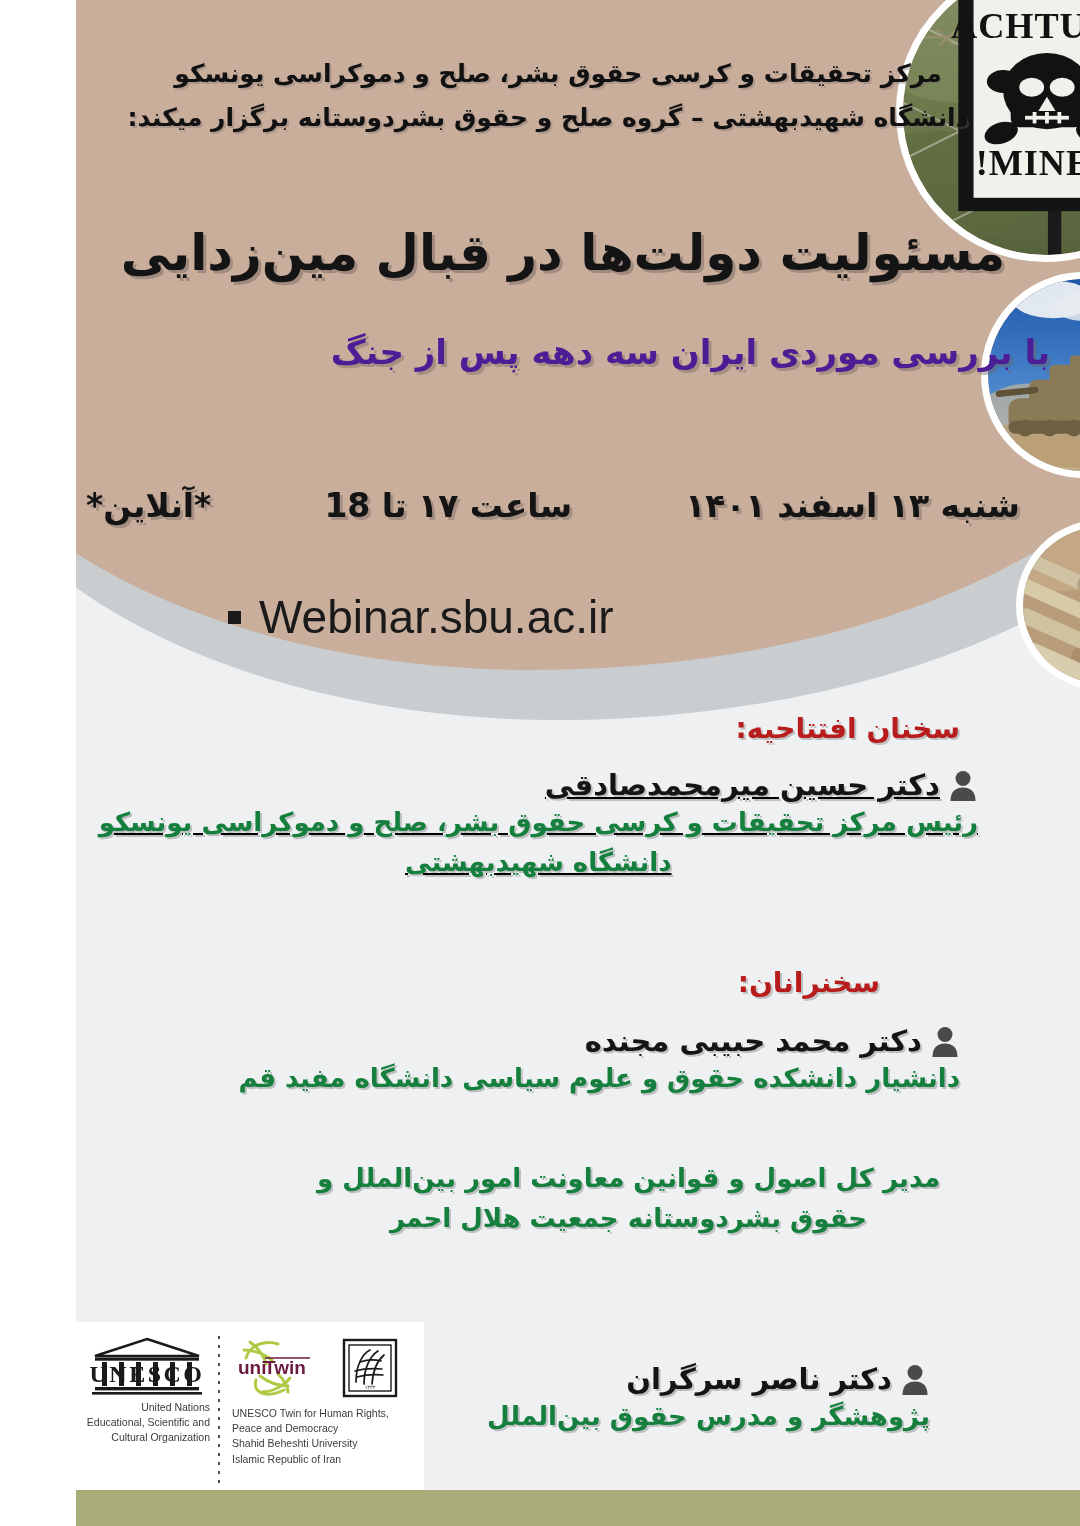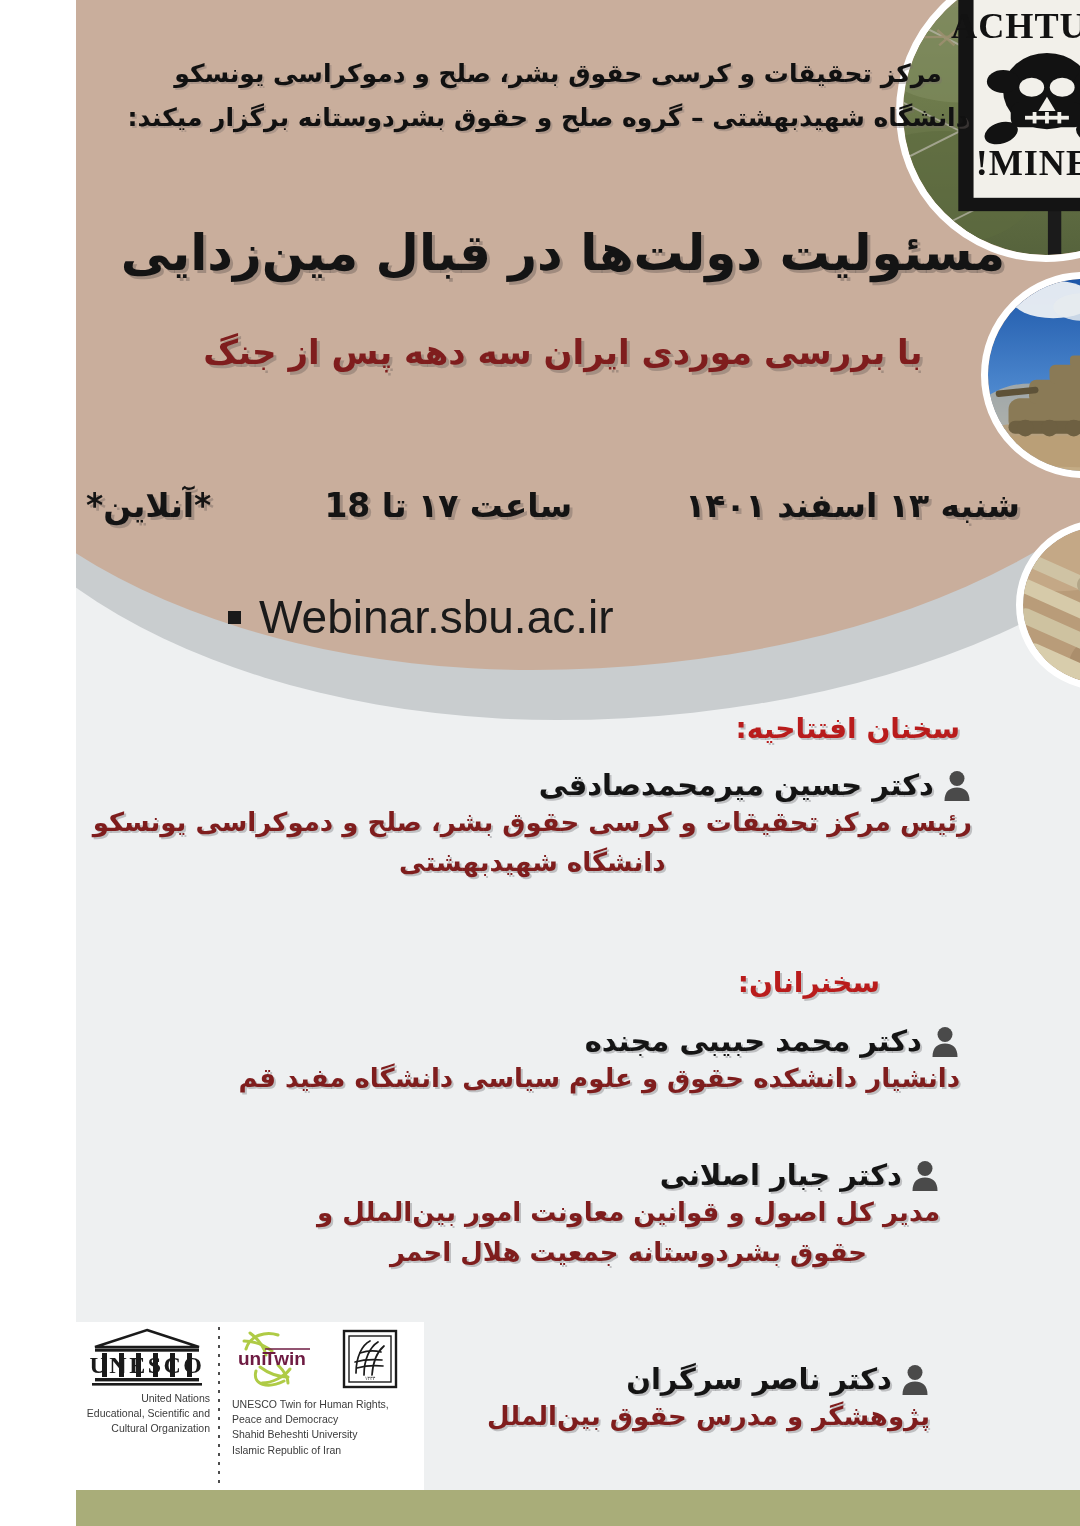--- a/index.html
+++ b/index.html
@@ -107,25 +107,24 @@
     font-size: 50px;
     font-weight: 800;
     color: #141414;
     line-height: 1.25;
     text-shadow: 3px 3px 0 rgba(110,98,92,.45);
   }
   .sub-title {
     position: absolute;
     left: 0; right: 30px;
     top: 330px;
-    text-align: center;
     direction: rtl;
     font-size: 34px;
     font-weight: 800;
-    color: #7f1d1d;
+    color: #4c1d95;
     line-height: 1.3;
     text-shadow: 3px 3px 0 rgba(110,98,92,.40);
   }
 
   
   .date-row {
     position: absolute;
     left: 10px; right: 60px;
     top: 486px;
     direction: rtl;
@@ -186,56 +185,56 @@
   .person-name {
     font-size: 29px;
     font-weight: 800;
     color: #141414;
     text-shadow: 2px 2px 0 rgba(120,120,125,.40);
     white-space: nowrap;
   }
   .person-affil {
     font-size: 26px;
     font-weight: 800;
-    color: #7f1d1d;
+    color: #15803d;
     text-shadow: 2px 2px 0 rgba(120,120,125,.40);
     line-height: 1.55;
     white-space: nowrap;
   }
   .person-icon {
     flex: none;
     width: 30px; height: 32px;
     display: inline-block;
   }
   .person-icon svg { display:block; width:100%; height:100%; }
 
   
   .blk-opening-head { top: 712px; right: 120px; }
-  .blk-opening      { top: 768px; right: 108px; }
+  .blk-opening      { top: 768px; right: 102px; text-decoration: underline; }
 
   .blk-speakers-head { top: 966px; right: 200px; }
   .blk-speaker-1     { top: 1024px; right: 120px; }
   .blk-speaker-2     { top: 1158px; right: 140px; }
   .blk-speaker-3     { top: 1362px; right: 150px; }
 
   .stack-right { text-align: right; }
   .affil-center { text-align: center; }
 
   
   .logo-panel {
     position: absolute;
     left: 0;
     top: 1322px;
     width: 348px;
     height: 168px;
     background: #ffffff;
     direction: ltr;
     display: flex;
     align-items: flex-start;
-    padding: 1px 0 0 0;
+    padding: 10px 0 0 0;
     box-sizing: border-box;
   }
   .logo-col {
     display: flex;
     flex-direction: column;
     align-items: center;
     box-sizing: border-box;
   }
   .logo-col.left  { width: 140px; padding: 4px 6px 0 8px; }
   .logo-col.right { width: 200px; padding: 4px 4px 0 10px; align-items: flex-start; }
@@ -461,29 +460,20 @@
           <circle cx="15" cy="9.5" r="7.5" fill="#4A4A4A"></circle>
           <path d="M2.5 32 C2.5 22 8 18.5 15 18.5 C22 18.5 27.5 22 27.5 32 Z" fill="#4A4A4A"></path>
         </svg>
       </span>
       <span class="person-name">دکتر محمد حبیبی مجنده</span>
     </div>
     <div class="person-affil affil-center">دانشیار دانشکده حقوق و علوم سیاسی دانشگاه مفید قم</div>
   </div>
 
   <div class="section blk-speaker-2 stack-right">
-    <div class="person-name-row">
-      <span class="person-icon">
-        <svg viewBox="0 0 30 32" aria-hidden="true">
-          <circle cx="15" cy="9.5" r="7.5" fill="#4A4A4A"></circle>
-          <path d="M2.5 32 C2.5 22 8 18.5 15 18.5 C22 18.5 27.5 22 27.5 32 Z" fill="#4A4A4A"></path>
-        </svg>
-      </span>
-      <span class="person-name">دکتر جبار اصلانی</span>
-    </div>
     <div class="person-affil affil-center">مدیر کل اصول و قوانین معاونت امور بین‌الملل و</div>
     <div class="person-affil affil-center">حقوق بشردوستانه جمعیت هلال احمر</div>
   </div>
 
   <div class="section blk-speaker-3 stack-right">
     <div class="person-name-row">
       <span class="person-icon">
         <svg viewBox="0 0 30 32" aria-hidden="true">
           <circle cx="15" cy="9.5" r="7.5" fill="#4A4A4A"></circle>
           <path d="M2.5 32 C2.5 22 8 18.5 15 18.5 C22 18.5 27.5 22 27.5 32 Z" fill="#4A4A4A"></path>

